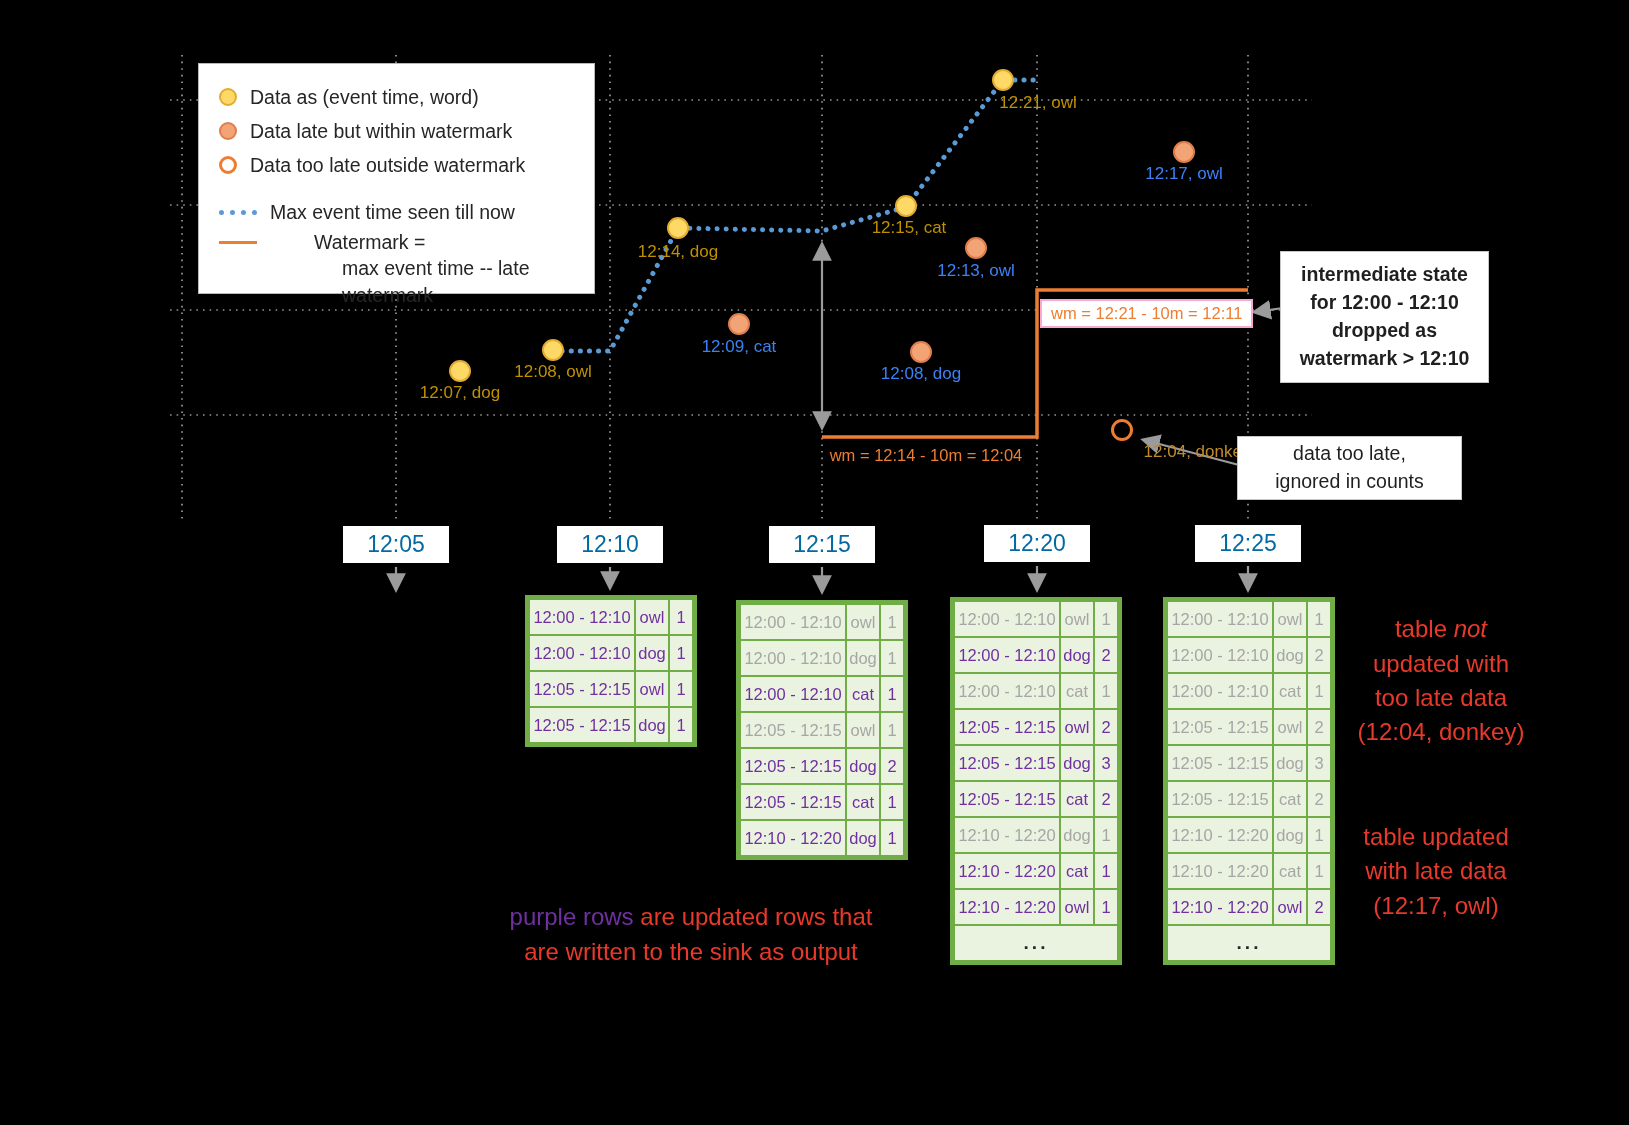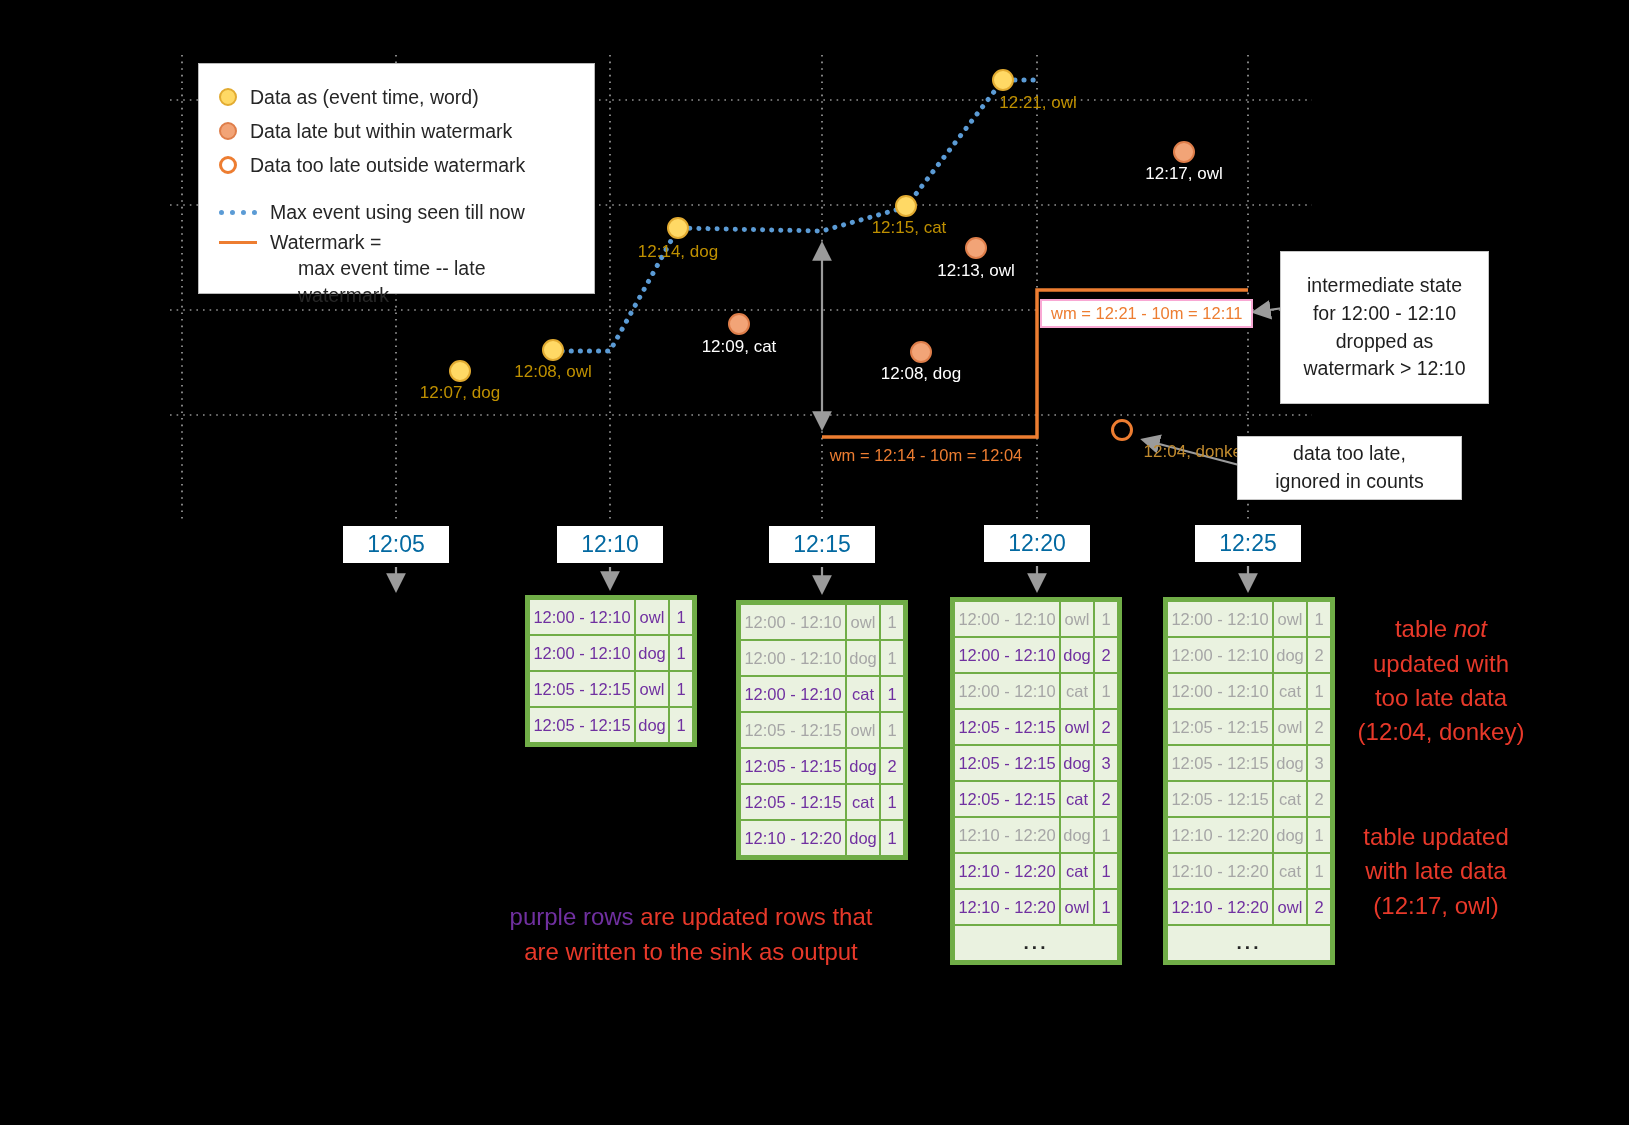--- a/index.html
+++ b/index.html
@@ -10,40 +10,40 @@
   .layer{position:absolute;left:0;top:0;}
 
   
   .points-layer{position:absolute;left:0;top:0;width:1629px;height:1125px;}
   .point{position:absolute;width:22px;height:22px;border-radius:50%;box-sizing:border-box;}
   .point.normal{background:#ffd965;border:2px solid #e2ab31;}
   .point.late{background:#f2a477;border:2px solid #df7e4a;}
   .point.toolate{background:transparent;border:3px solid #ed7d31;}
   .point-label{position:absolute;transform:translateX(-50%);font-size:17px;white-space:nowrap;}
   .point-label.normal{color:#bf9000;}
-  .point-label.late{color:#ffffff;}
+  .point-label.late{color:#3b82f6;}
   .point-label.toolate{color:#c08a2e;}
 
   
   .wm-label{position:absolute;color:#ed7d31;font-size:16.5px;white-space:nowrap;}
   .wm-chip{background:#fff;border:2px solid #f9a8d4;padding:3px 9px;}
 
   
   .legend{position:absolute;left:198px;top:63px;width:397px;height:231px;background:#fff;
           border:1px solid #b9b9b9;box-sizing:border-box;padding:16px 20px;color:#262626;}
   .legend-row{display:flex;align-items:center;gap:13px;min-height:34px;font-size:19.5px;}
   .legend-row.gap-top{margin-top:13px;}
   .sw-dot{flex:0 0 18px;width:18px;height:18px;border-radius:50%;box-sizing:border-box;}
   .sw-dot.normal{background:#ffd965;border:2px solid #e2ab31;}
   .sw-dot.late{background:#f2a477;border:2px solid #df7e4a;}
   .sw-dot.toolate{background:#fff;border:3px solid #ed7d31;}
   .sw-line{flex:0 0 38px;width:38px;height:0;}
   .sw-line.dotted{border-top:5px dotted #5b9bd5;}
   .sw-line.solid{border-top:3px solid #ed7d31;}
-  .legend-wm-text{display:flex;flex-direction:column;line-height:1.35;}
+  .legend-wm-text{display:flex;flex-direction:column;line-height:1.35;margin-left:44px;}
   .legend-wm-text .indent{padding-left:28px;}
   .legend-row.align-top{align-items:flex-start;}
   .legend-row.align-top .sw-line{margin-top:12px;}
 
   
   .callout{position:absolute;background:#fff;border:1px solid #c6c6c6;color:#1f1f1f;
            font-size:19.5px;line-height:1.43;text-align:center;white-space:pre-line;
            display:flex;align-items:center;justify-content:center;box-sizing:border-box;padding:4px 8px;}
 
   
@@ -153,32 +153,32 @@
     <div class="legend-row">
       <span class="sw-dot late"></span>
       <span>Data late but within watermark</span>
     </div>
     <div class="legend-row">
       <span class="sw-dot toolate"></span>
       <span>Data too late outside watermark</span>
     </div>
     <div class="legend-row gap-top">
       <span class="sw-line dotted"></span>
-      <span>Max event using seen till now</span>
+      <span>Max event time seen till now</span>
     </div>
     <div class="legend-row align-top">
       <span class="sw-line solid"></span>
       <div class="legend-wm-text">
         <span>Watermark =</span>
         <span class="indent">max event time -- late watermark</span>
       </div>
     </div>
   </div>
 
-  <div class="callout" style="left:1280px;top:251px;width:209px;height:153px;">intermediate state
+  <div class="callout" style="left:1280px;top:251px;width:209px;height:132px;font-weight:bold;">intermediate state
 for 12:00 - 12:10
 dropped as
 watermark &gt; 12:10</div>
   <div class="callout" style="left:1237px;top:436px;width:225px;height:64px;">data too late,
 ignored in counts</div>
 
   <div class="tick" style="left:343px;top:526px;">12:05</div>
   <div class="tick" style="left:557px;top:526px;">12:10</div>
   <div class="tick" style="left:769px;top:526px;">12:15</div>
   <div class="tick" style="left:984px;top:525px;">12:20</div>

